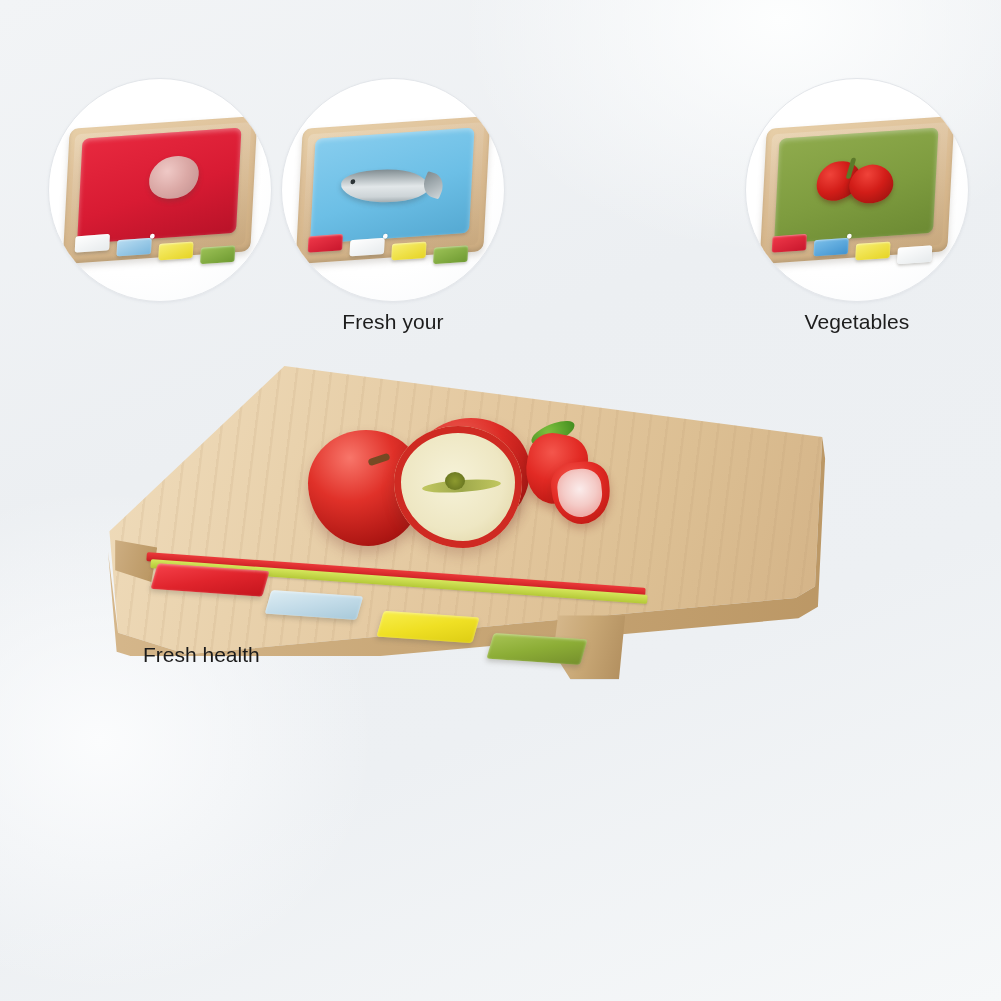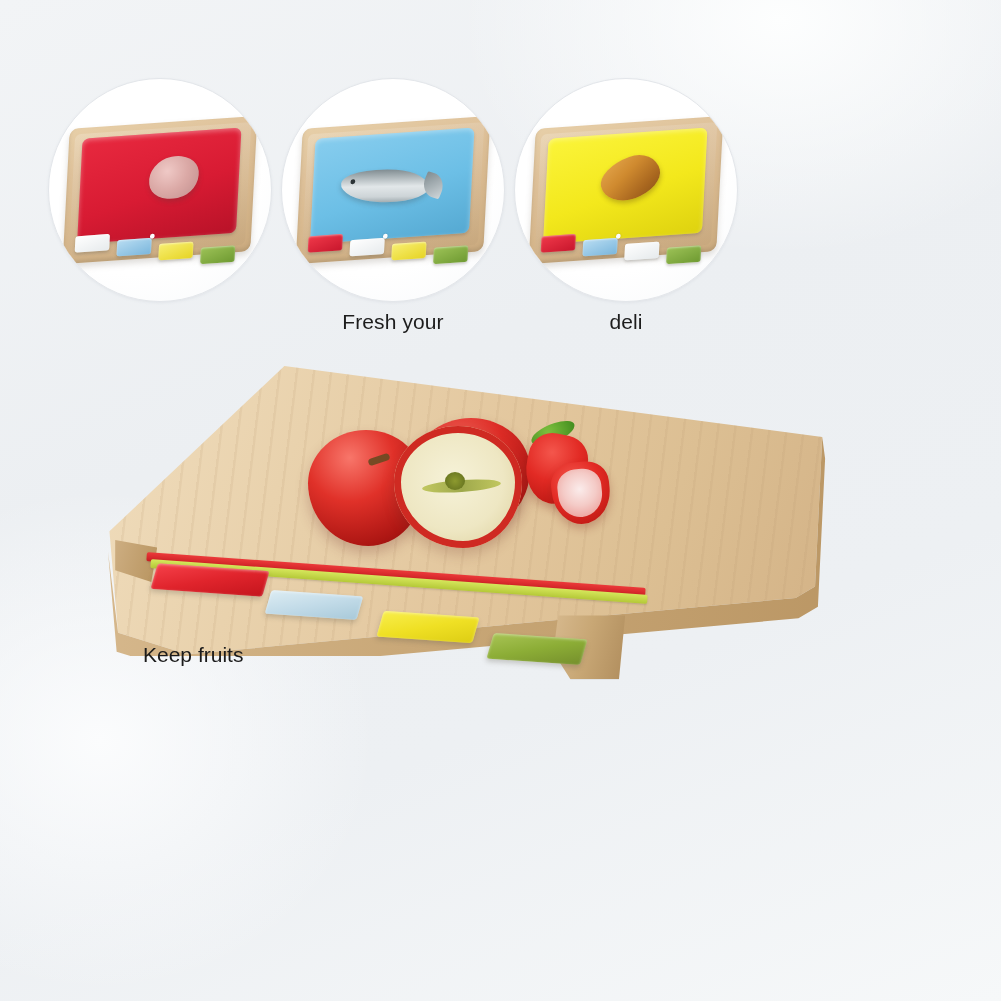--- a/index.html
+++ b/index.html
@@ -259,38 +259,40 @@
             <div class="tab t0" style="background:linear-gradient(160deg,#f0394a,#c8162c);"></div>
             <div class="tab t1" style="background:linear-gradient(160deg,#ffffff,#e6eaec);"></div>
             <div class="tab t2" style="background:linear-gradient(160deg,#f8ef72,#e6d424);"></div>
             <div class="tab t3" style="background:linear-gradient(160deg,#9dc257,#6e9a31);"></div>
           </div>
         </div>
       </div>
       <div class="cap">Fresh your</div>
     </div>
 
-    <div class="circle-cell" style="left:514px;">
+
+    <div class="circle-cell" style="left:745px;">
       <div class="circle">
         <div class="mini">
           <div class="wood"></div>
-          <div class="plate" style="background:linear-gradient(165deg,#fbf43a 0%,#f3e81c 55%,#ded20f 100%);"></div>
-          <div class="food deliblob"></div>
+          <div class="plate" style="background:linear-gradient(165deg,#8fab4d 0%,#7e9c3f 55%,#6c8a33 100%);"></div>
+          <div class="food pepper p1"></div>
+          <div class="food pepper p2"></div>
+          <div class="stemv"></div>
           <div class="dot"></div>
           <div class="tabs">
             <div class="tab t0" style="background:linear-gradient(160deg,#f0394a,#c8162c);"></div>
-            <div class="tab t1" style="background:linear-gradient(160deg,#b9ddf2,#7ab6dc);"></div>
-            <div class="tab t2" style="background:linear-gradient(160deg,#ffffff,#e6eaec);"></div>
-            <div class="tab t3" style="background:linear-gradient(160deg,#9dc257,#6e9a31);"></div>
+            <div class="tab t1" style="background:linear-gradient(160deg,#7cc0ea,#3f92cf);"></div>
+            <div class="tab t2" style="background:linear-gradient(160deg,#f8ef72,#e6d424);"></div>
+            <div class="tab t3" style="background:linear-gradient(160deg,#ffffff,#e6eaec);"></div>
           </div>
         </div>
       </div>
-      <div class="cap">deli</div>
-    </div>
-
+      <div class="cap">Vegetables</div>
+    </div>
   </div>
 
   <div class="hero">
     <div class="board">
       <div class="top"></div>
       <div class="edge"></div>
       <div class="lfoot"></div>
       <div class="foot"></div>
     </div>
 
@@ -311,16 +313,16 @@
       <div class="half">
         <div class="core"></div>
         <div class="seed"></div>
       </div>
       <div class="leaf"></div>
       <div class="straw s-whole"></div>
       <div class="straw s-half"></div>
     </div>
   </div>
 
-  <div class="fruit-label">Keep fruits</div>
+  <div class="fruit-label">Fresh health</div>
 
 
 </div>
 
 </body></html>

